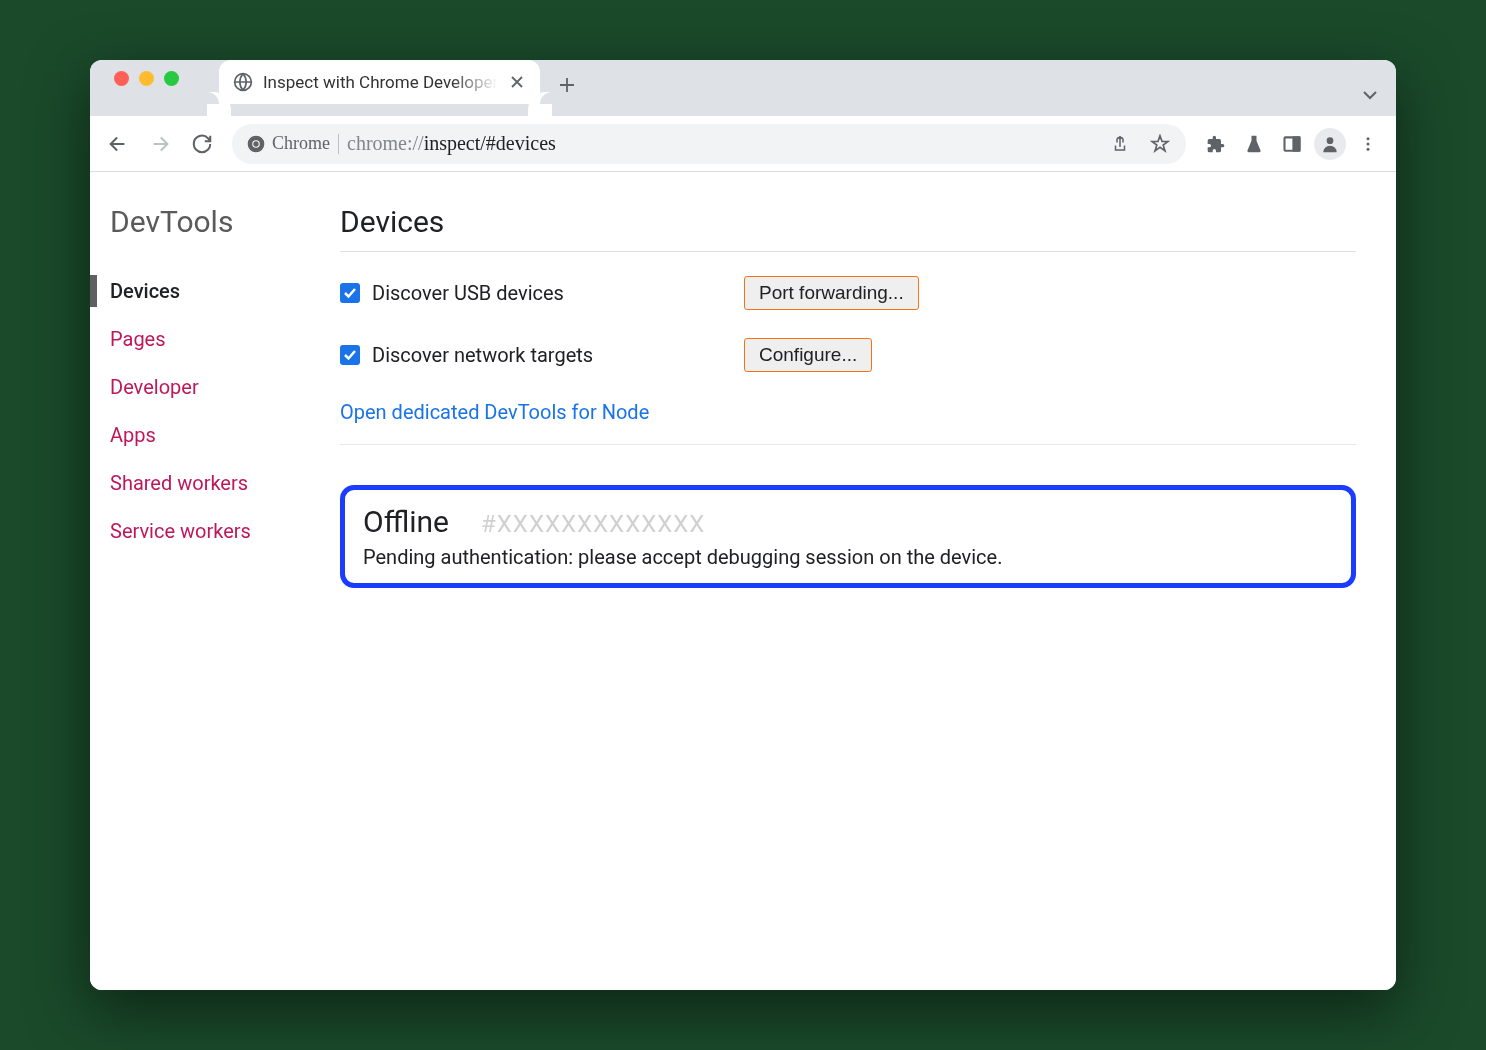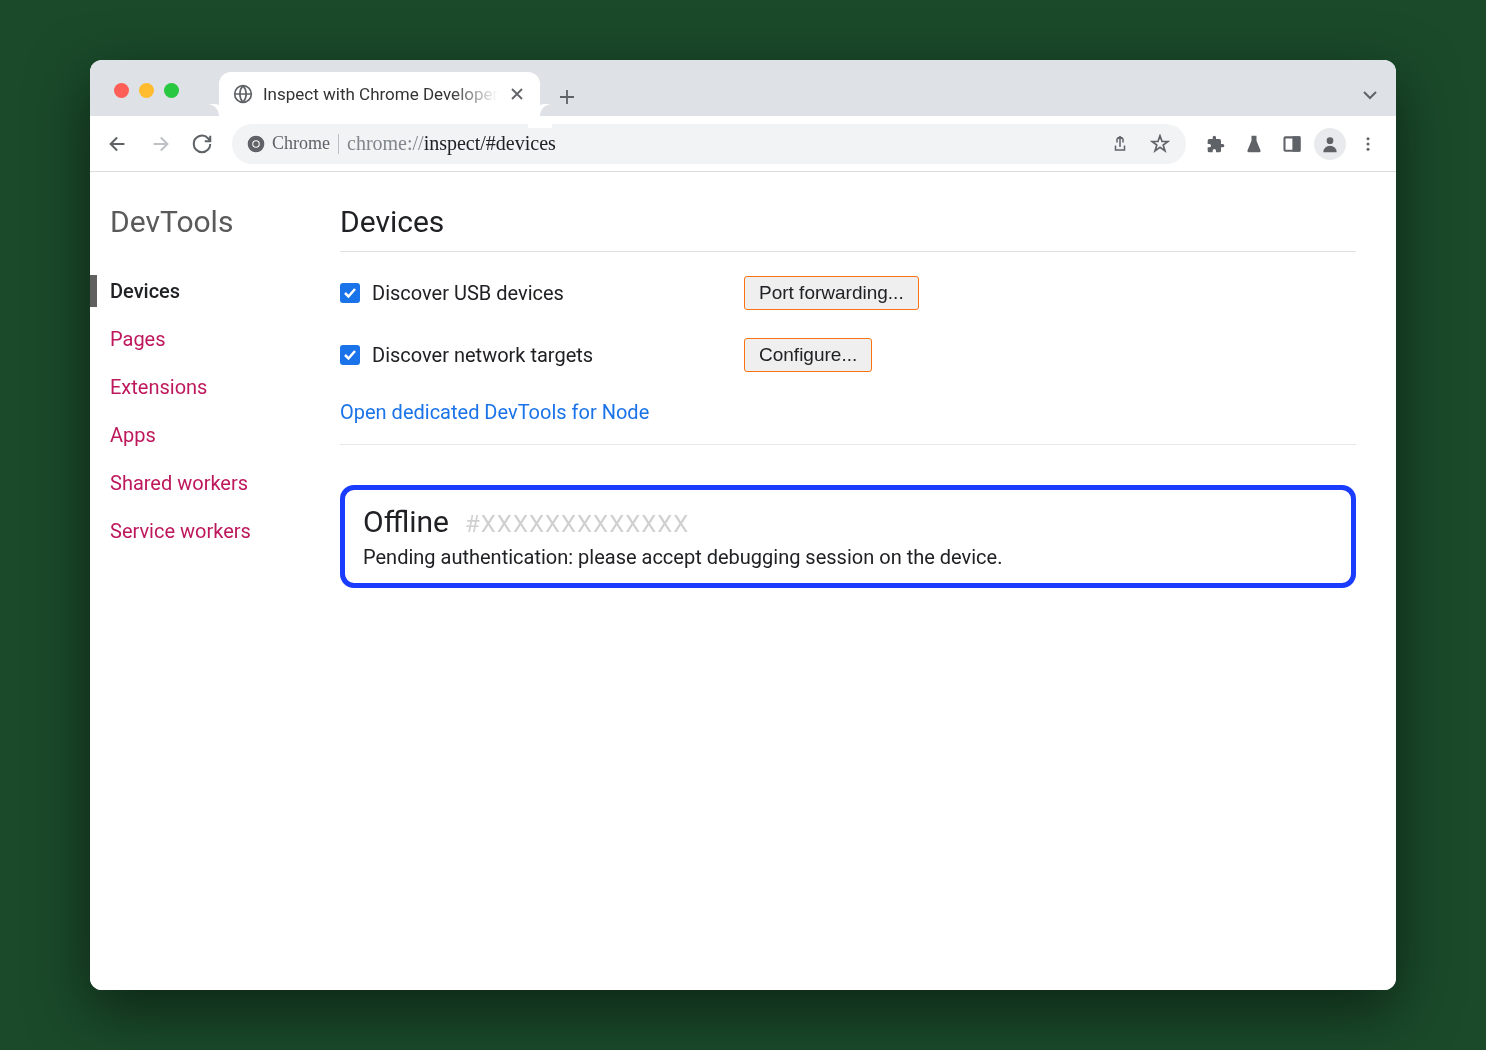--- a/index.html
+++ b/index.html
@@ -19,21 +19,21 @@
       height: 100%;
       display: flex;
       flex-direction: column;
     }
     
     .tabbar {
       background: #dee1e6;
       height: 56px;
       display: flex;
       align-items: flex-end;
-      padding: 0 12px;
+      padding: 12px 12px;
       position: relative;
     }
     .traffic-lights {
       display: flex;
       gap: 10px;
       align-items: center;
       padding-left: 12px;
       padding-bottom: 18px;
     }
     .tl {
@@ -257,21 +257,21 @@
     }
     .highlight-box {
       border: 5px solid #1a3cff;
       border-radius: 14px;
       padding: 14px 18px;
       margin-bottom: 20px;
     }
     .offline-line {
       display: flex;
       align-items: baseline;
-      gap: 16px;
+      gap: 32px;
       margin-bottom: 6px;
     }
     .offline-title {
       font-size: 30px;
       color: #202124;
       font-weight: 400;
     }
     .offline-hash {
       font-size: 24px;
       color: #d0d0d0;
@@ -400,21 +400,21 @@
         </svg>
       </div>
     </div>
   </div>
 
   <div class="content">
     <div class="sidebar">
       <div class="sidebar-title">DevTools</div>
       <div class="sidebar-item active">Devices</div>
       <div class="sidebar-item">Pages</div>
-      <div class="sidebar-item">Extensions</div>
+      <div class="sidebar-item">Developer</div>
       <div class="sidebar-item">Apps</div>
       <div class="sidebar-item">Shared workers</div>
       <div class="sidebar-item">Service workers</div>
     </div>
 
     <div class="main">
       <div class="main-title">Devices</div>
       <div class="main-divider"></div>
 
       <div class="row">

